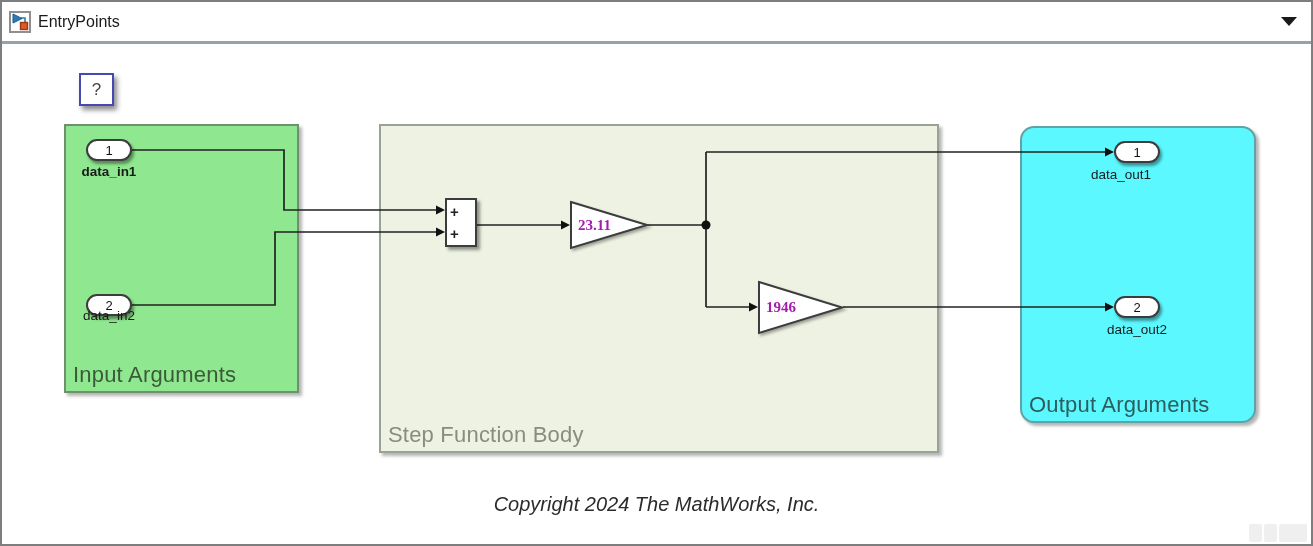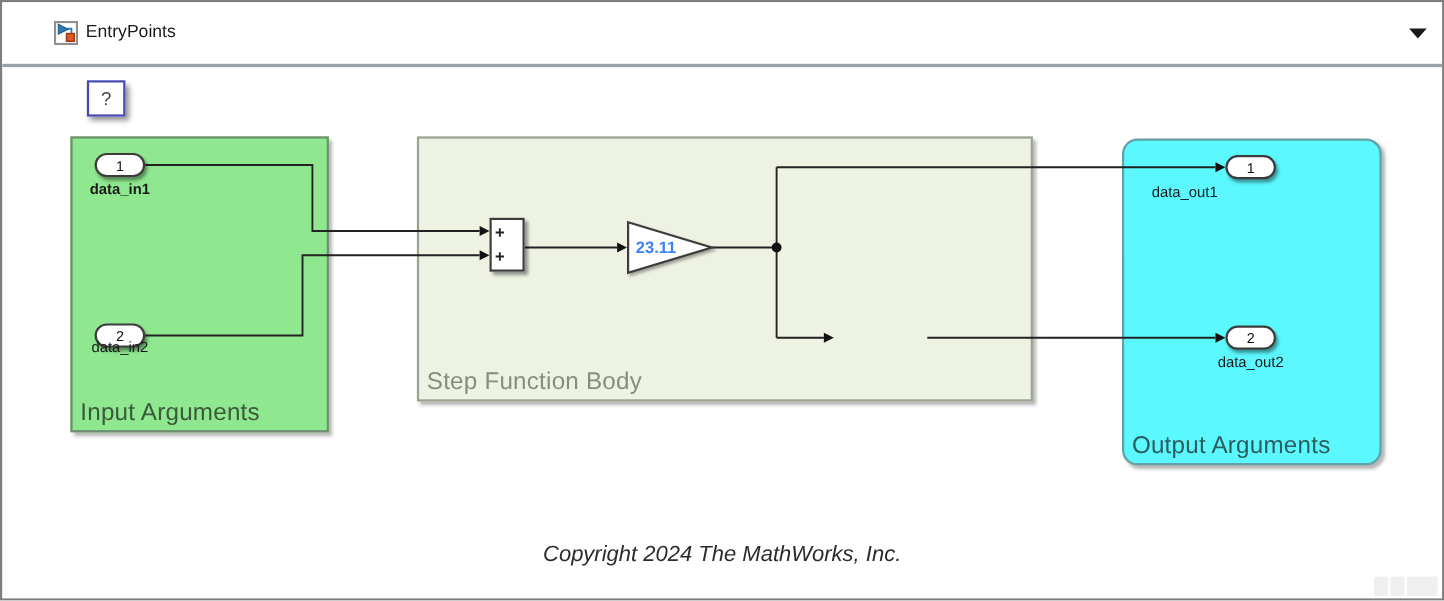--- a/index.html
+++ b/index.html
@@ -6,24 +6,24 @@
   body { background: #ddd; font-family: "Liberation Sans", sans-serif; }
   .window {
     position: relative;
     width: 1313px; height: 546px;
     background: #fff;
     border: 2px solid #7e7e7e;
     overflow: hidden;
   }
   
   .tabbar {
-    position: absolute; left: 0; top: 0; right: 0; height: 59px;
+    position: absolute; left: 0; top: 0; right: 0; height: 42px;
     background: #fff;
     border-bottom: 3px solid #99a1a8;
-    display: flex; align-items: center; padding-left: 40px;
+    display: flex; align-items: center;
   }
   .tab { display: flex; align-items: center; gap: 7px; padding-left: 7px; cursor: default; }
   .tab-title { font-size: 16px; color: #1a1a1a; }
   .tab-dropdown { position: absolute; right: 14px; top: 0; height: 100%; display: flex; align-items: center; }
   .caret {
     width: 0; height: 0;
     border-left: 8px solid transparent; border-right: 8px solid transparent;
     border-top: 9px solid #1a1a1a;
   }
   
@@ -42,21 +42,21 @@
     position: absolute;
     border: 2px solid;
     box-shadow: 3px 3px 3px rgba(110,110,110,0.5);
   }
   .area-label {
     position: absolute; left: 7px; bottom: 3px;
     font-size: 22px; letter-spacing: 0.2px; white-space: nowrap;
   }
   .area-input  { left: 62px;  top: 122px; width: 235px; height: 269px; background: #8FE78F; border-color: #6f8f6f; }
   .area-input  .area-label { color: #3A5A3A; }
-  .area-body   { left: 377px; top: 122px; width: 560px; height: 241px; background: #EEF2E2; border-color: #9aa294; }
+  .area-body   { left: 377px; top: 122px; width: 560px; height: 329px; background: #EEF2E2; border-color: #9aa294; }
   .area-body   .area-label { color: #878E7D; }
   .area-output { left: 1018px; top: 124px; width: 236px; height: 297px; background: #5CF8FF; border-color: #62a2a6; border-radius: 14px; }
   .area-output .area-label { color: #2D5D5D; }
   
   .port-block {
     position: absolute;
     width: 46px; height: 22px;
     background: #fff;
     border: 2px solid #3c3c3c;
     border-radius: 12px;
@@ -80,22 +80,22 @@
     font-size: 15px; font-weight: bold; color: #222; line-height: 1;
   }
   .sum-sign.s1 { top: 4px; } .sum-sign.s2 { top: 26px; }
   
   .gain { position: absolute; }
   .gain svg { overflow: visible; display: block; }
   .gain polygon { filter: drop-shadow(2.5px 2.5px 1.5px rgba(0,0,0,0.35)); }
   .gain-value {
     position: absolute; left: 8px; top: 0; bottom: 0;
     display: flex; align-items: center;
-    font-family: Liberation Sans, sans-serif; font-weight: bold;
-    font-size: 15px; color: #3b82f6;
+    font-family: Liberation Serif, serif; font-weight: bold;
+    font-size: 15px; color: #a21caf;
   }
   
   svg.wires { position: absolute; left: 0; top: 0; pointer-events: none; }
   svg.wires path { fill: none; stroke: #222222; stroke-width: 1.7; }
   svg.wires polygon, svg.wires circle { fill: #111; stroke: none; }
   
   .copyright {
     position: absolute; left: 0; right: 0; top: 491px;
     text-align: center;
     font-size: 20px; font-style: italic; color: #2b2b2b;
@@ -168,25 +168,31 @@
     <span class="sum-sign s1">+</span>
     <span class="sum-sign s2">+</span>
   </div>
 
   <div class="gain" style="left:568px; top:199px; width:78px; height:48px;">
     <svg width="78" height="48" viewBox="0 0 78 48">
       <polygon points="1,1 77,24 1,47" fill="#ffffff" stroke="#3c3c3c" stroke-width="2"></polygon>
     </svg>
     <span class="gain-value">23.11</span>
   </div>
+  <div class="gain" style="left:756px; top:279px; width:85px; height:53px;">
+    <svg width="85" height="53" viewBox="0 0 85 53">
+      <polygon points="1,1 84,26.5 1,52" fill="#ffffff" stroke="#3c3c3c" stroke-width="2"></polygon>
+    </svg>
+    <span class="gain-value">1946</span>
+  </div>
 
   <div class="port-block" style="left:1112px; top:139px;">
     <span>1</span>
   </div>
-  <div class="port-label" style="left:1020px; top:165px;">data_out1</div>
+  <div class="port-label" style="left:1064px; top:165px;">data_out1</div>
 
   <div class="port-block" style="left:1112px; top:294px;">
     <span>2</span>
   </div>
   <div class="port-label" style="left:1080px; top:320px;">data_out2</div>
 
   <div class="copyright">Copyright 2024 The MathWorks, Inc.</div>
 
   <div class="corner-badge">
     <span class="b1"></span>

